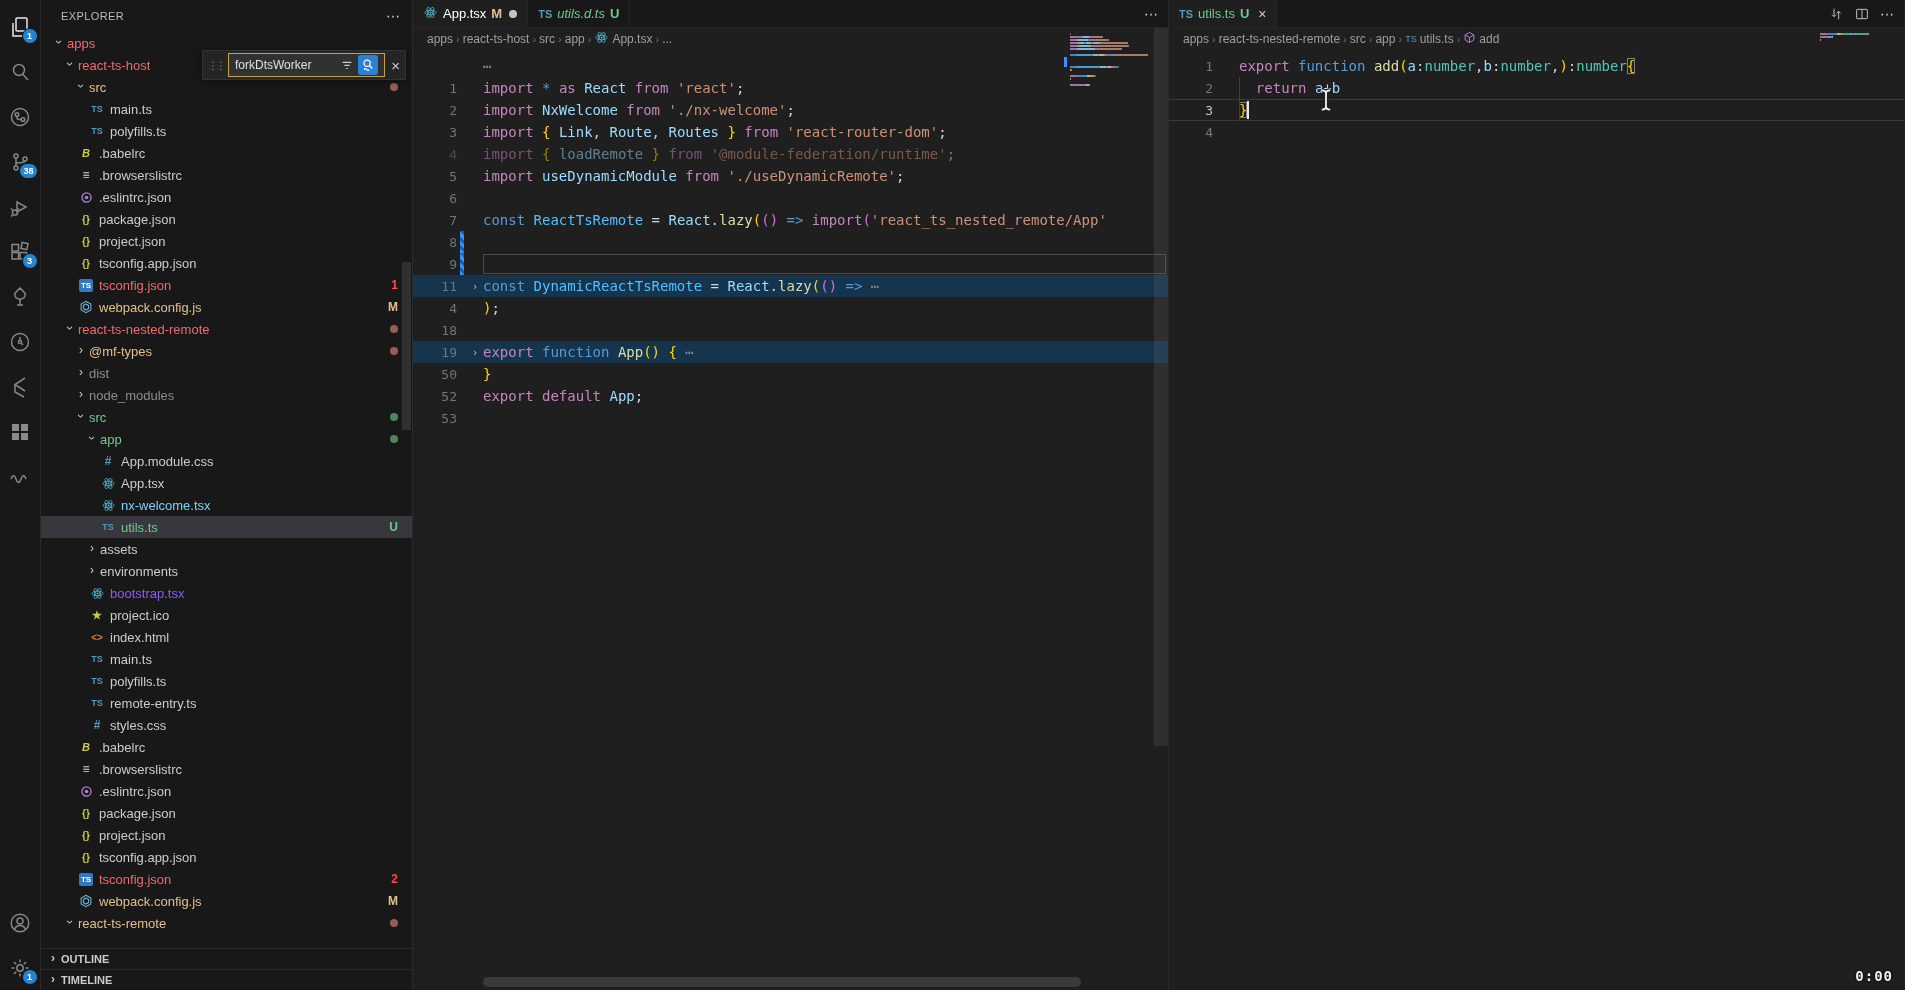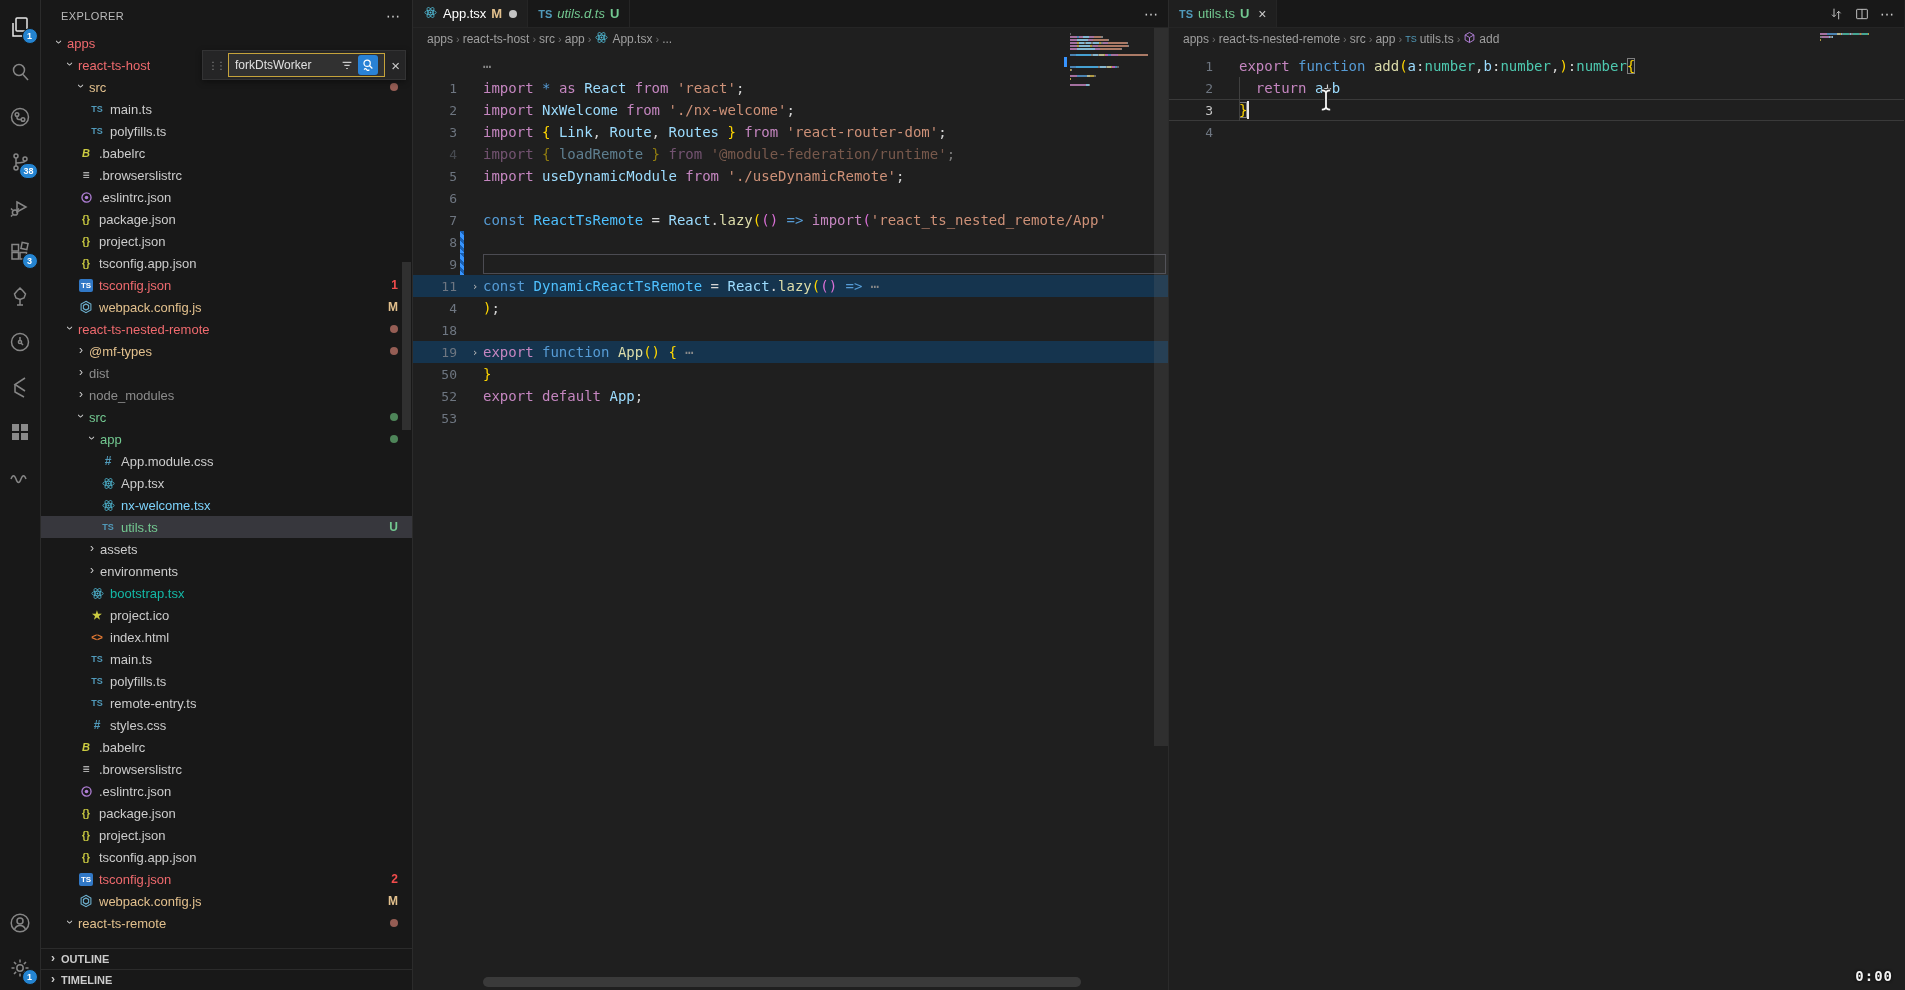--- a/index.html
+++ b/index.html
@@ -356,21 +356,21 @@
         <div class="trow" style="padding-left: 43px;">
           <span class="fspace"></span>
           <span class="fi">
             <svg width="15" height="15" viewBox="0 0 24 24" fill="none" stroke="#53c1de" stroke-width="1.2">
               <circle cx="12" cy="12" r="1.6" fill="#53c1de" stroke="none"></circle>
               <ellipse cx="12" cy="12" rx="9" ry="3.6"></ellipse>
               <ellipse cx="12" cy="12" rx="9" ry="3.6" transform="rotate(60 12 12)"></ellipse>
               <ellipse cx="12" cy="12" rx="9" ry="3.6" transform="rotate(120 12 12)"></ellipse>
             </svg>
           </span>
-          <span class="tlabel" style="color: #14b8a6;">bootstrap.tsx</span>
+          <span class="tlabel" style="color: #8b5cf6;">bootstrap.tsx</span>
         </div>
         <div class="trow" style="padding-left: 43px;">
           <span class="fspace"></span>
           <span class="fi" style="color: rgb(203, 203, 65); font-size: 11px;">★</span>
           <span class="tlabel" style="color: rgb(204, 204, 204);">project.ico</span>
         </div>
         <div class="trow" style="padding-left: 43px;">
           <span class="fspace"></span>
           <span class="fi" style="color: rgb(227, 121, 51); font-size: 10px;">&lt;&gt;</span>
           <span class="tlabel" style="color: rgb(204, 204, 204);">index.html</span>

